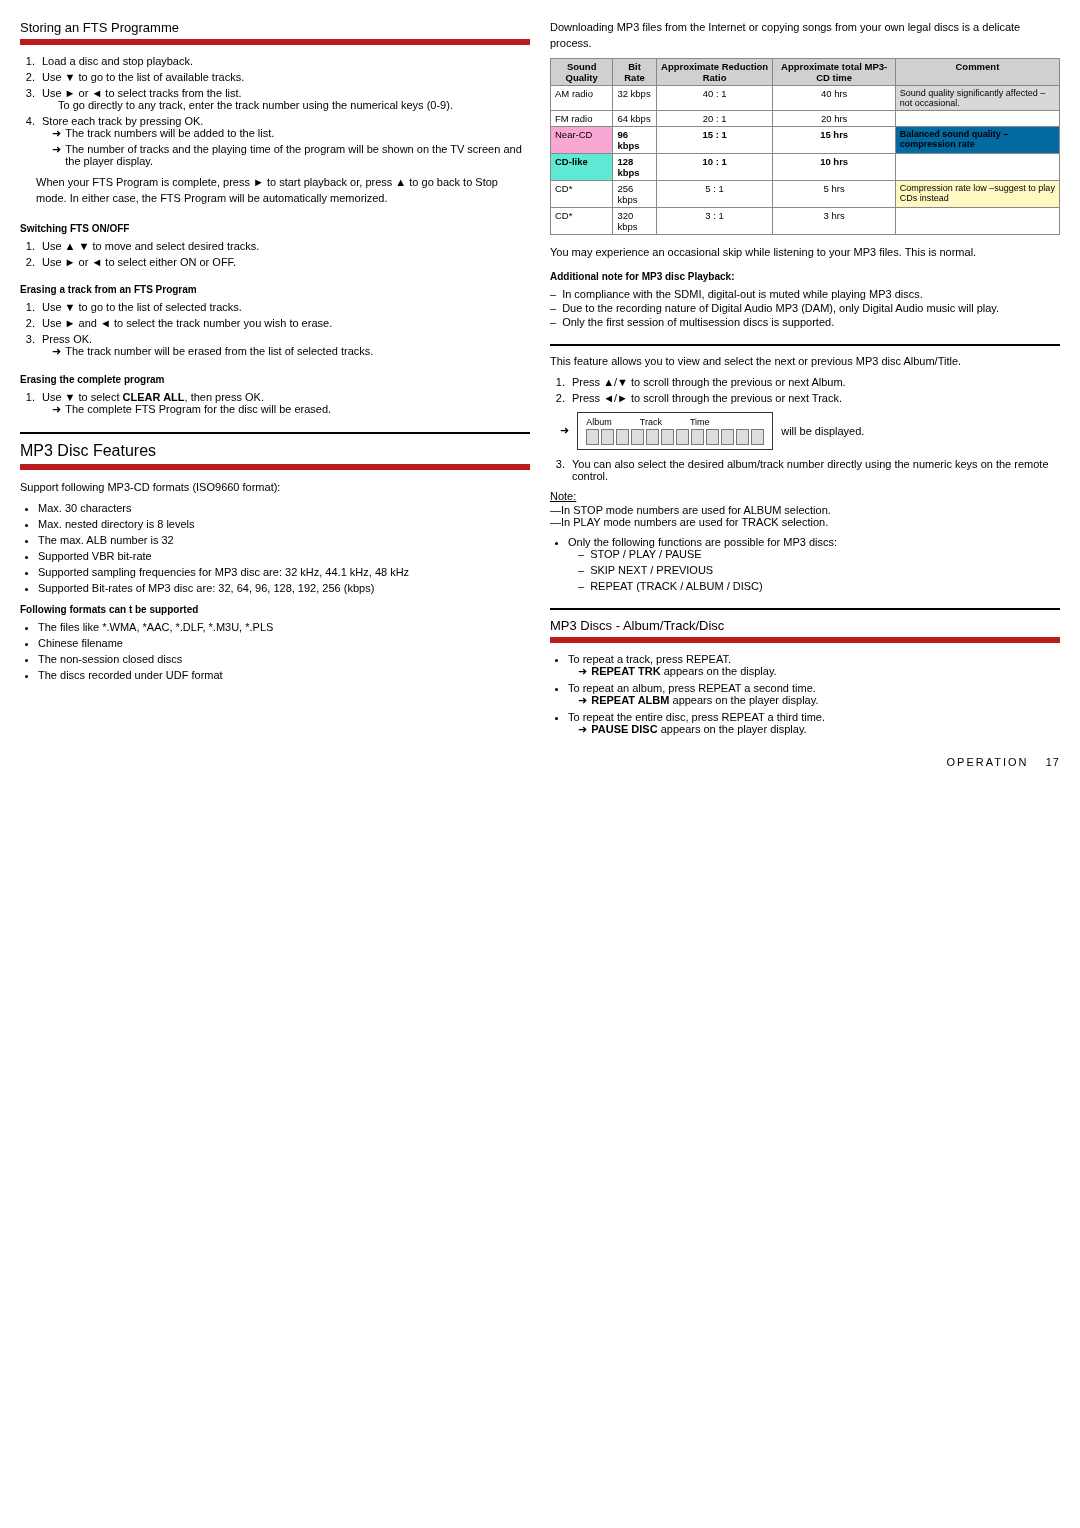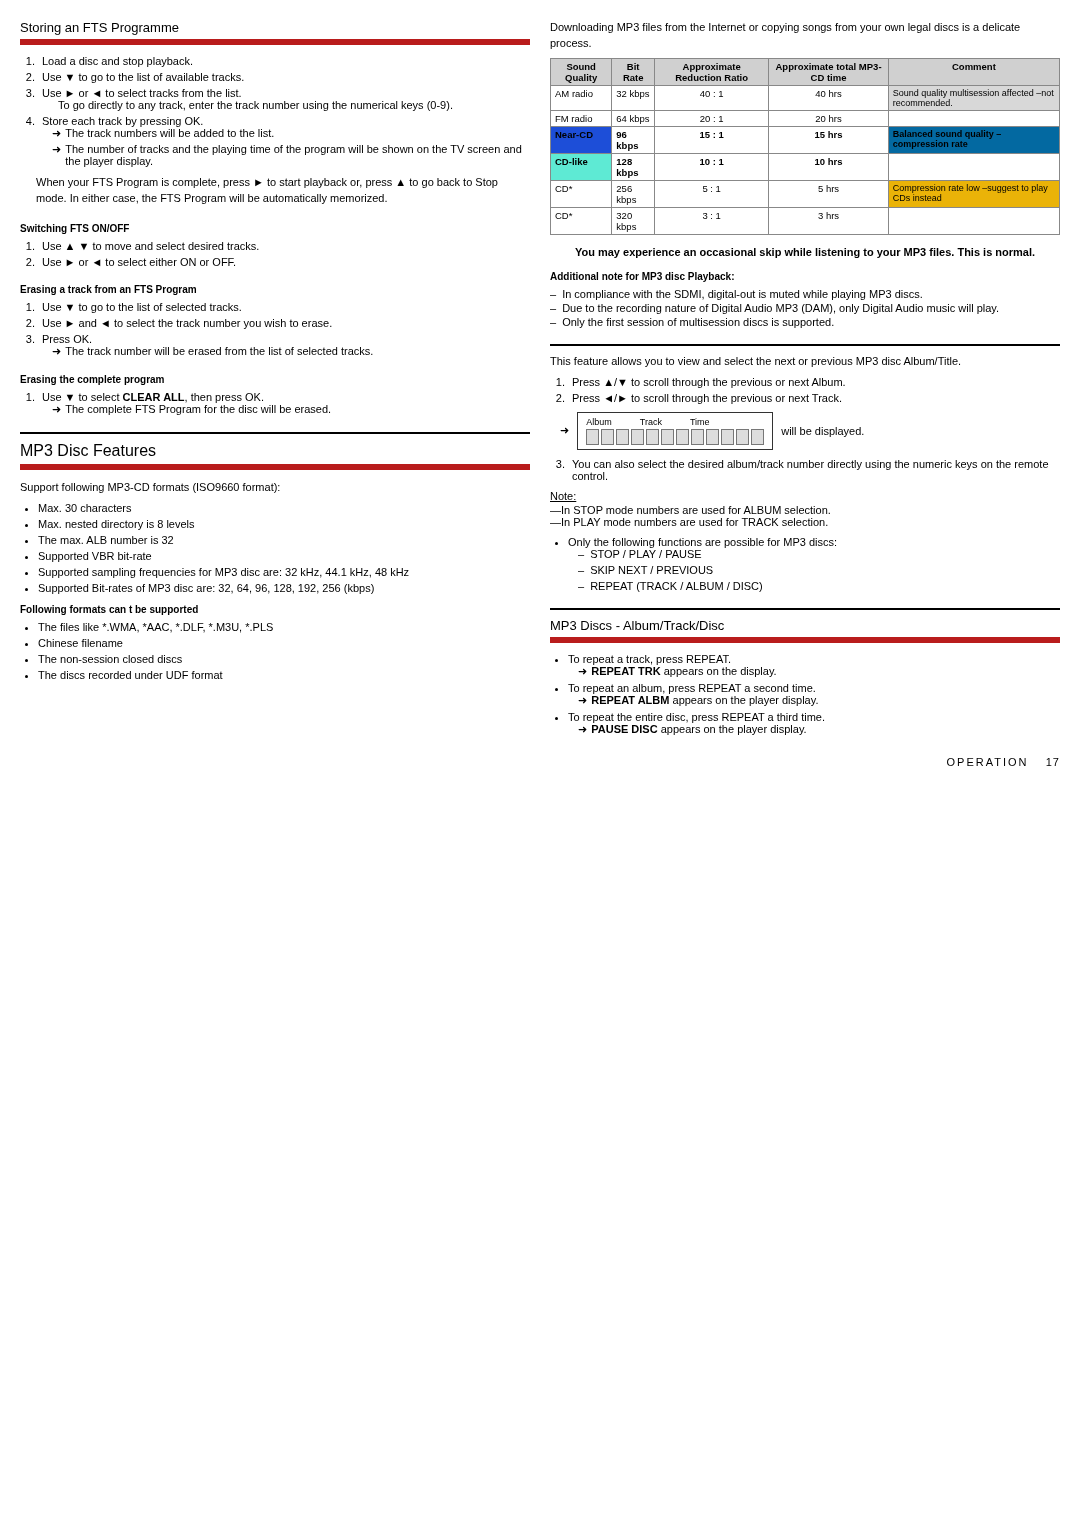--- a/index.html
+++ b/index.html
@@ -247,61 +247,61 @@
           <th>Approximate total MP3-CD time</th>
           <th>Comment</th>
         </tr>
       </thead>
       <tbody>
         <tr>
           <td>AM radio</td>
           <td>32 kbps</td>
           <td style="text-align:center">40 : 1</td>
           <td style="text-align:center">40 hrs</td>
-          <td style="font-size:9px; background:#d8d8d8;">Sound quality multisession affected –not recommended.</td>
+          <td style="font-size:9px; background:#d8d8d8;">Sound quality significantly affected –not occasional.</td>
         </tr>
         <tr>
           <td>FM radio</td>
           <td>64 kbps</td>
           <td style="text-align:center">20 : 1</td>
           <td style="text-align:center">20 hrs</td>
           <td></td>
         </tr>
         <tr>
-          <td style="font-weight:bold;background:#1d4ed8;">Near-CD</td>
+          <td style="font-weight:normal;background:#f9a8d4;">Near-CD</td>
           <td style="font-weight:bold;">96 kbps</td>
           <td style="text-align:center;font-weight:bold;">15 : 1</td>
           <td style="text-align:center;font-weight:bold;">15 hrs</td>
           <td style="font-size:9px;background:#0369a1;font-weight:bold;">Balanced sound quality –compression rate</td>
         </tr>
         <tr>
           <td style="font-weight:bold;background:#5eead4;">CD-like</td>
           <td style="font-weight:bold;">128 kbps</td>
           <td style="text-align:center;font-weight:bold;">10 : 1</td>
           <td style="text-align:center;font-weight:bold;">10 hrs</td>
           <td></td>
         </tr>
         <tr>
           <td>CD*</td>
           <td>256 kbps</td>
           <td style="text-align:center">5 : 1</td>
           <td style="text-align:center">5 hrs</td>
-          <td style="font-size:9px;background:#eab308;">Compression rate low –suggest to play CDs instead</td>
+          <td style="font-size:9px;background:#fef9c3;">Compression rate low –suggest to play CDs instead</td>
         </tr>
         <tr>
           <td>CD*</td>
           <td>320 kbps</td>
           <td style="text-align:center">3 : 1</td>
           <td style="text-align:center">3 hrs</td>
           <td></td>
         </tr>
       </tbody>
     </table>
 
-    <p style="font-weight:bold; margin-bottom:3px;text-align:center;">
+    <p style="font-weight:normal; margin-bottom:3px;">
       <span>You may experience an occasional  skip  while listening to your MP3 files. This is normal.</span>
     </p>
 
     <div class="section">
       <h3>Additional note for MP3 disc Playback:</h3>
       <div class="dash-item">
         <span>In compliance with the SDMI, digital-out is muted while playing MP3 discs.</span>
       </div>
       <div class="dash-item">
         <span>Due to the recording nature of Digital Audio MP3 (DAM), only Digital Audio music will play.</span>

